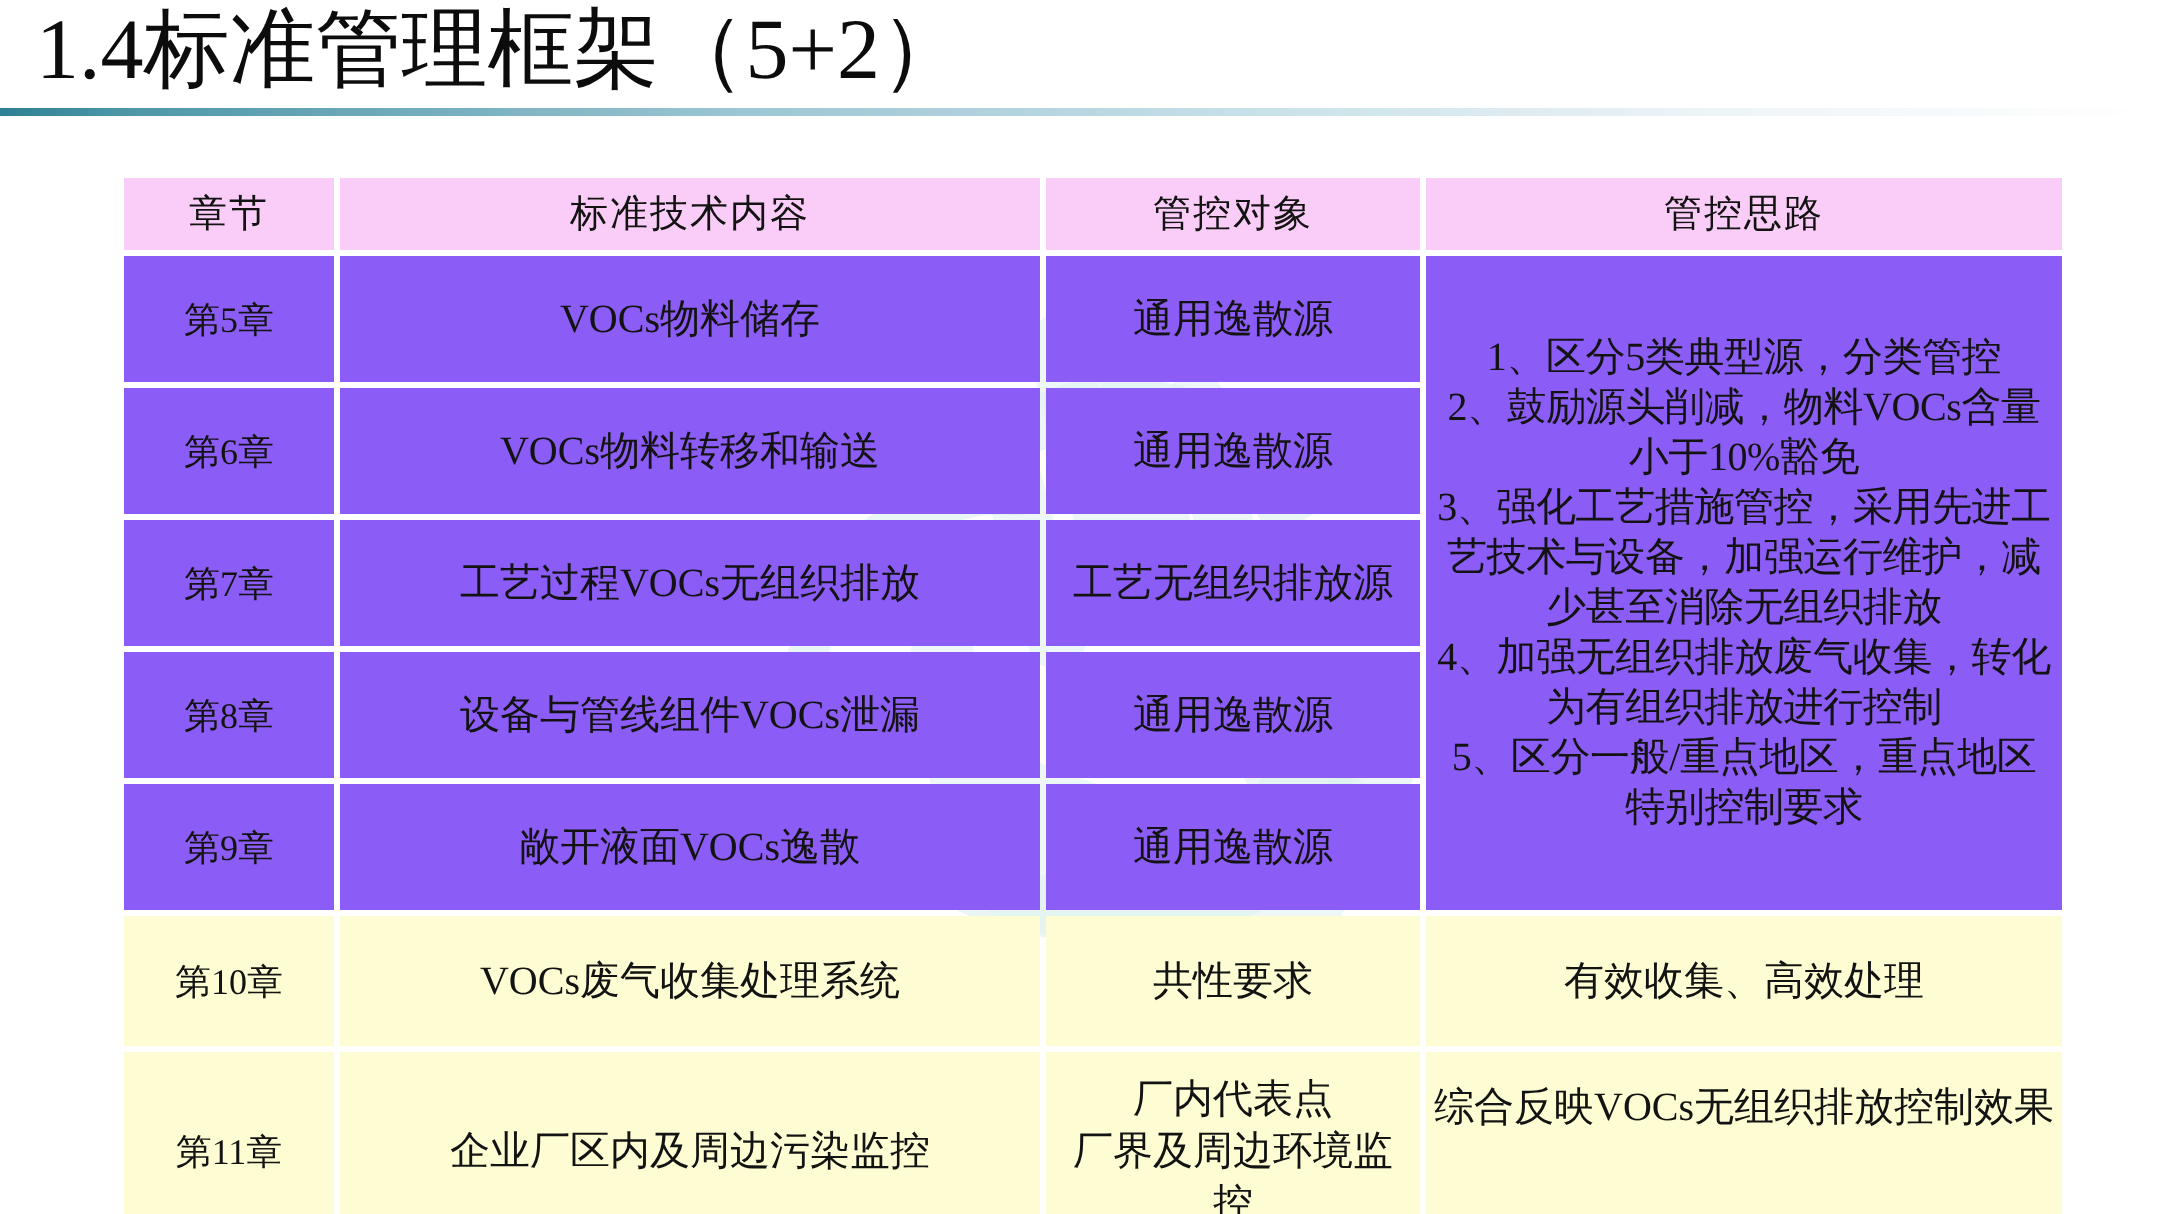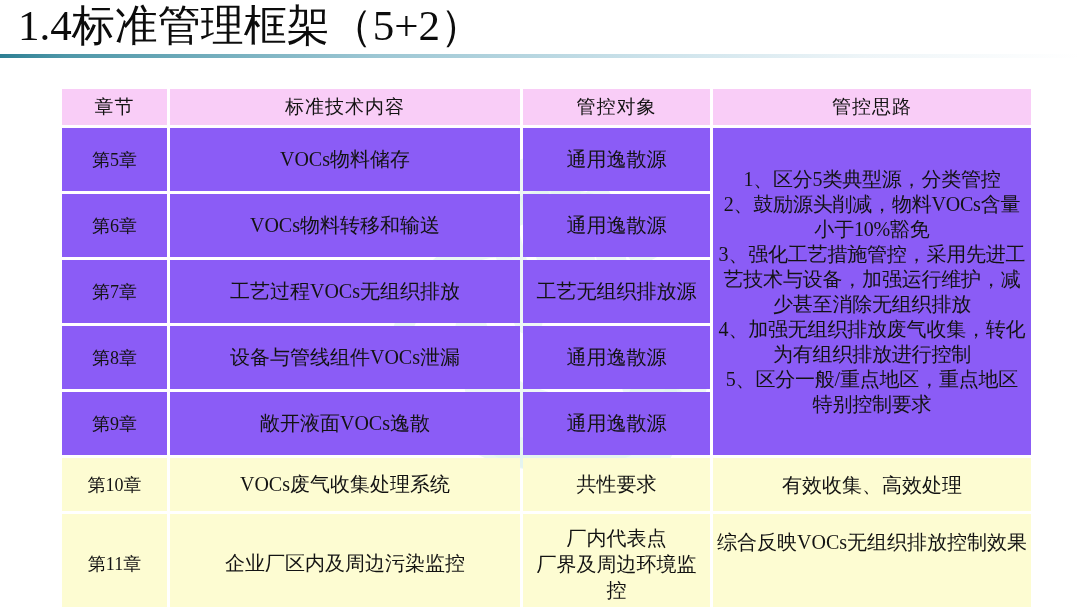--- a/index.html
+++ b/index.html
@@ -102,21 +102,21 @@
     text-align: left;
     vertical-align: top;
     font-size: 19.5px;
     line-height: 25px;
     padding: 8px 6px 6px 8px;
     letter-spacing: -0.2px;
   }
   td.ideas .ln { display: block; white-space: nowrap; text-align: center; }
   td.ideas .ln.wrapline { white-space: normal; }
 
-  tr.yrow td { height: 53px; font-size: 20px; }
+  tr.yrow td { height: 65px; font-size: 20px; }
   tr.yrow td.chapter { font-size: 18px; }
   tr.yrow2 td { height: 83px; }
   td.left-note {
     text-align: left;
     vertical-align: middle;
     font-size: 19px;
     line-height: 24px;
     padding-left: 8px;
     margin-left: 13px;
   }

